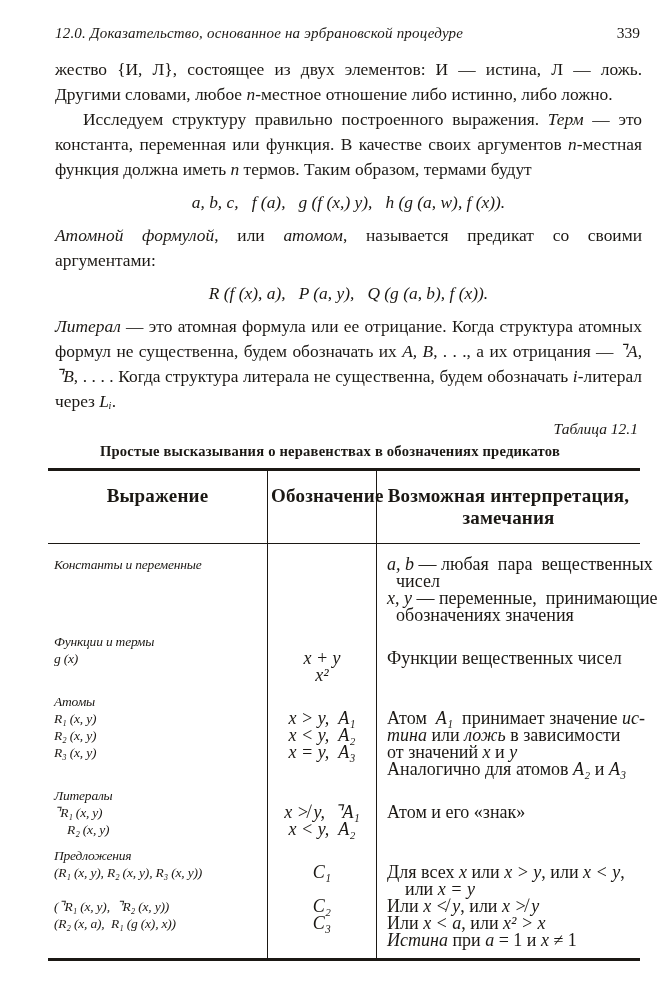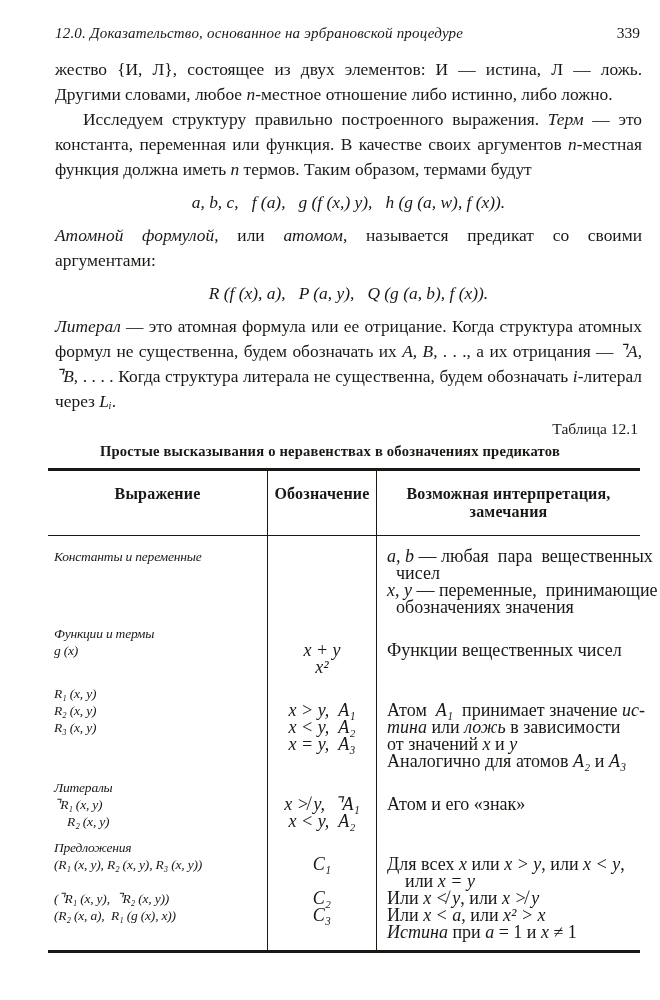--- a/index.html
+++ b/index.html
@@ -28,39 +28,39 @@
     text-align:justify;text-justify:inter-word;
   }
   p.para.indent{text-indent:28px;}
   p.formula{
     margin:8px 0;font-size:17.4px;line-height:25px;
     text-align:center;
   }
   
   .tbl-caption{
     margin:5px 22px 0 55px;text-align:right;
-    font-size:15.5px;line-height:20px;
+    font-style:italic;font-size:15.5px;line-height:20px;
   }
   .tbl-title{
     margin:3px 48px 0;text-align:center;
     font-weight:bold;font-size:14.6px;line-height:19px;
     letter-spacing:.2px;
   }
   .tbl{
     margin:7px 20px 0 48px;
     border-top:3px solid #1b1814;
     border-bottom:3px solid #1b1814;
   }
   .thead{
     display:grid;grid-template-columns:220px 109px 1fr;
     border-bottom:1.5px solid #1b1814;
   }
   .hcell{
     padding:14px 3px;text-align:center;
-    font-size:16px;font-weight:bold;letter-spacing:.2px;
+    font-size:19px;font-weight:bold;letter-spacing:.2px;
   }
   .hcell.c1,.hcell.c2{border-right:1.5px solid #1b1814;}
   .tbody{display:grid;grid-template-columns:220px 109px 1fr;}
   .cell{padding-bottom:9px;}
   .cell.top{padding-top:12px;}
   .cell.c1{border-right:1.5px solid #1b1814;padding-left:6px;}
   .cell.c2{border-right:1.5px solid #1b1814;text-align:center;}
   .cell.c3{padding-left:10px;}
   .line{
     height:17px;line-height:17px;font-size:18px;
@@ -115,20 +115,21 @@
         <div class="cell c2">
           <div class="line"></div>
           <div class="line"><i>x + y</i></div>
           <div class="line"><i>x²</i></div>
         </div>
         <div class="cell c3">
           <div class="line"></div>
           <div class="line">Функции вещественных чисел</div>
         </div>
         <div class="cell c1">
+          <div class="line"><i>Атомы</i></div>
           <div class="line"><i>R₁ (x, y)</i></div>
           <div class="line"><i>R₂ (x, y)</i></div>
           <div class="line"><i>R₃ (x, y)</i></div>
         </div>
         <div class="cell c2">
           <div class="line"></div>
           <div class="line"><i>x &gt; y, A₁</i></div>
           <div class="line"><i>x &lt; y, A₂</i></div>
           <div class="line"><i>x = y, A₃</i></div>
         </div>

